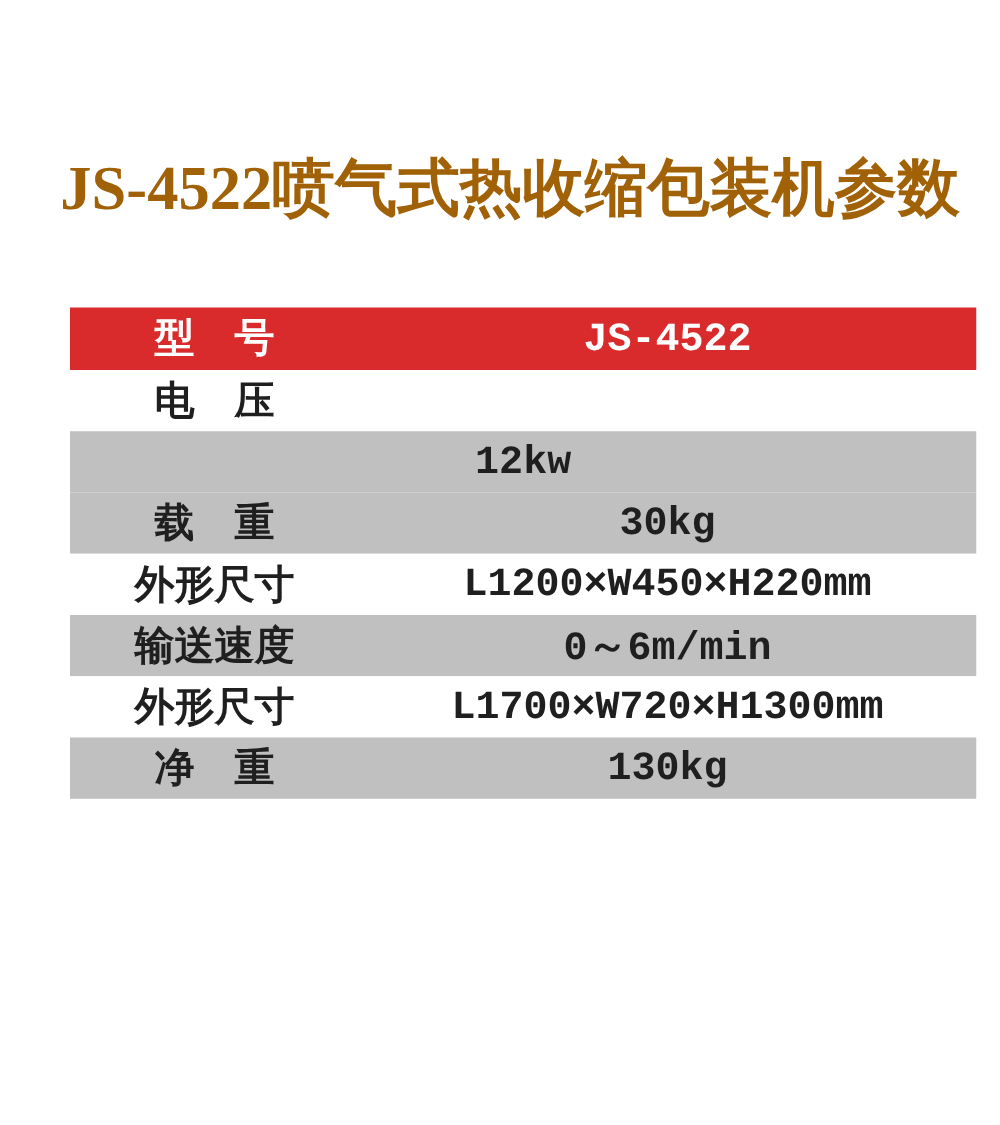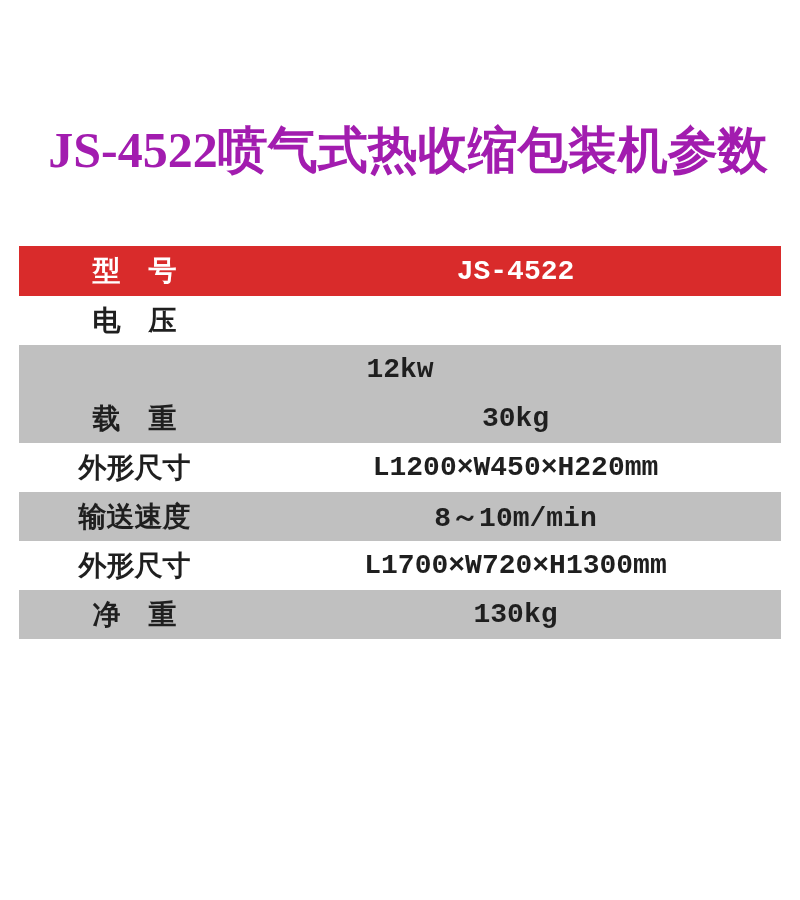--- a/index.html
+++ b/index.html
@@ -19,39 +19,40 @@
   .title {
     position: absolute;
     top: 118px;
     left: 0;
     width: 800px;
     text-align: center;
     font-family: "Liberation Serif", "DejaVu Serif", serif;
     font-weight: bold;
     font-size: 50px;
     line-height: 64px;
-    color: #a21caf;
+    color: #a16207;
     letter-spacing: 0px;
     white-space: nowrap;
     padding-left: 16px;
   }
   .spec-table {
     position: absolute;
     top: 246px;
     left: 19px;
     width: 762px;
   }
   .row {
     display: flex;
     align-items: center;
     height: 49px;
-    font-size: 28px;
+    font-size: 32px;
     font-weight: bold;
     color: #1f1f1f;
     background: #ffffff;
+    margin-left: 37px;
   }
   .row.header {
     height: 50px;
     background: #d92b2b;
     color: #ffffff;
   }
   .row.alt {
     background: #c0c0c0;
   }
   .cell-label {
@@ -94,21 +95,21 @@
       <div class="cell-value">30kg</div>
     </div>
 
     <div class="row">
       <div class="cell-label">外形尺寸</div>
       <div class="cell-value">L1200×W450×H220mm</div>
     </div>
 
     <div class="row alt">
       <div class="cell-label">输送速度</div>
-      <div class="cell-value">8～10m/min</div>
+      <div class="cell-value">0～6m/min</div>
     </div>
 
     <div class="row">
       <div class="cell-label">外形尺寸</div>
       <div class="cell-value">L1700×W720×H1300mm</div>
     </div>
 
     <div class="row alt">
       <div class="cell-label">净　重</div>
       <div class="cell-value">130kg</div>

